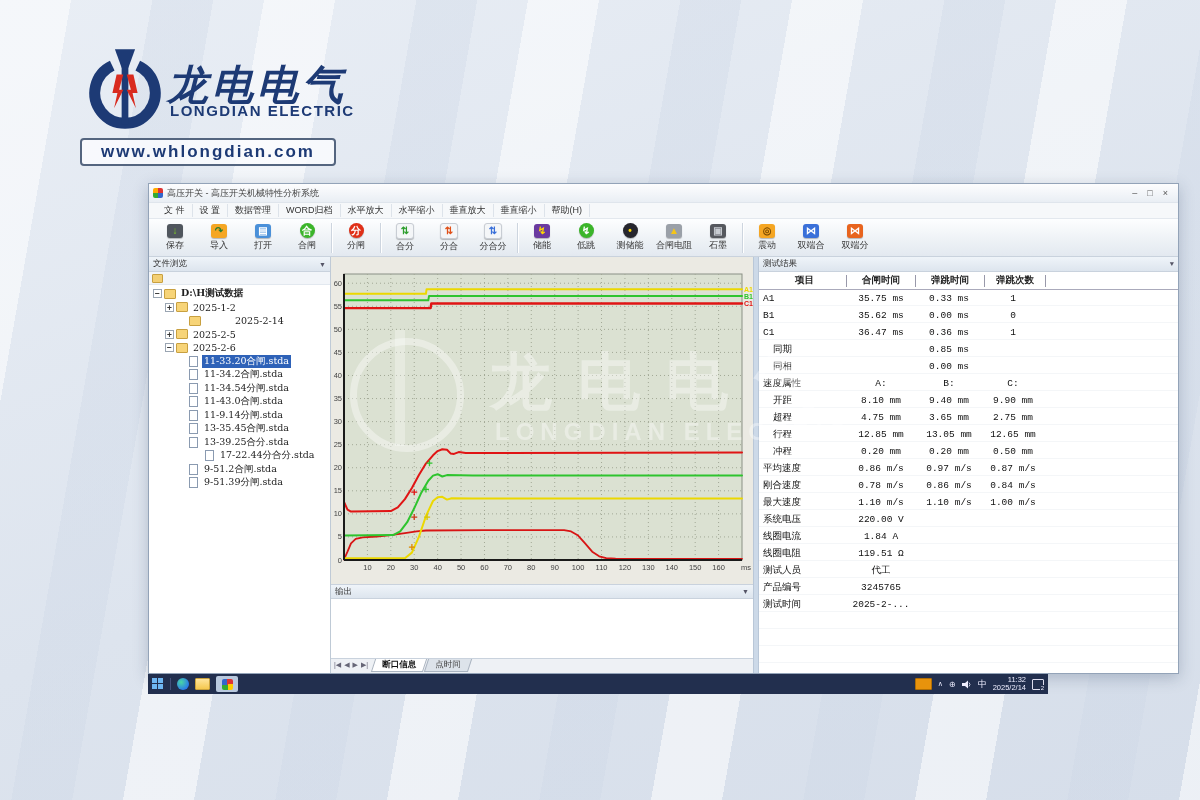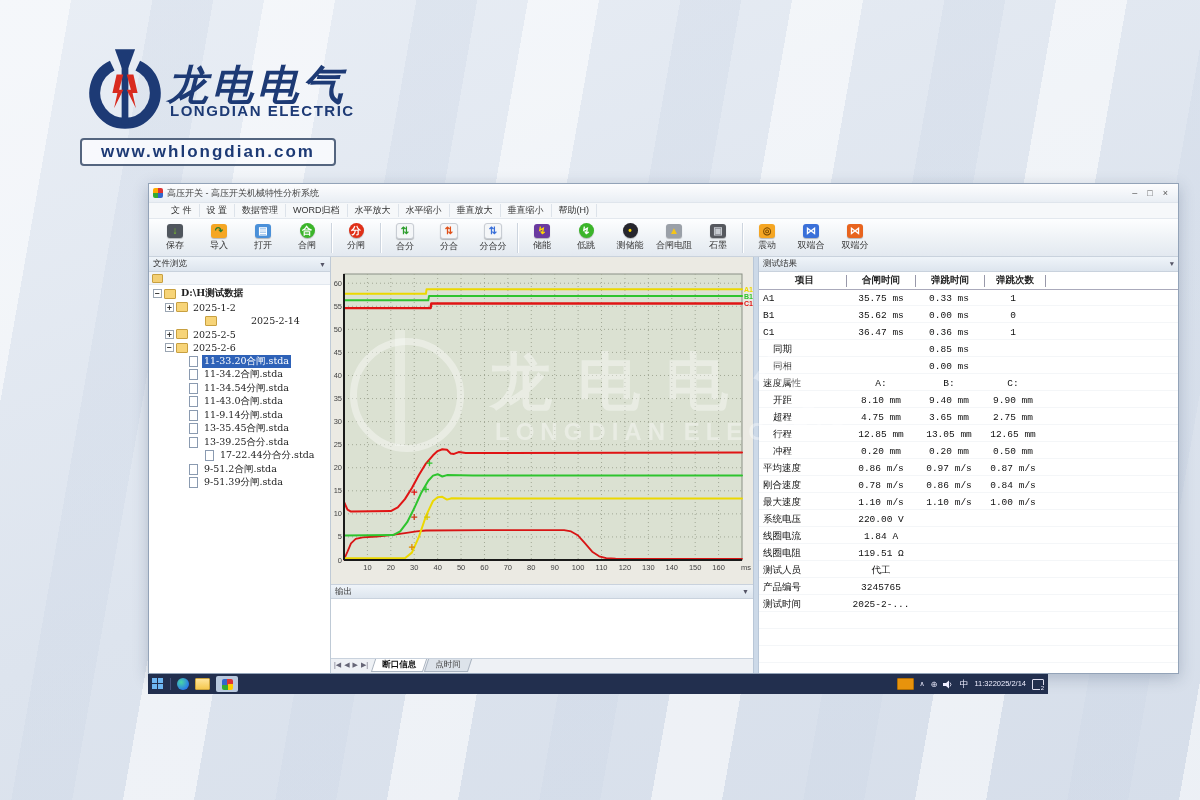--- a/index.html
+++ b/index.html
@@ -16,21 +16,21 @@
     background:rgba(250,252,254,.85);display:flex;align-items:center;justify-content:center;
     font-size:17px;font-weight:bold;color:#1d3a75;letter-spacing:2px;}
   
   .app{position:absolute;left:148px;top:183px;width:1031px;height:491px;background:#4c1d95;
     border:1px solid #93a3b8;box-sizing:border-box;box-shadow:0 4px 14px rgba(40,60,90,.25);display:flex;flex-direction:column;font-size:9px;color:#333;}
   .titlebar{height:18px;background:linear-gradient(#fdfdfe,#e9eef4);display:flex;align-items:center;padding:0 4px;border-bottom:1px solid #dfe5ec;flex:0 0 auto;}
   .title-ico{width:10px;height:10px;margin-right:4px;background:conic-gradient(#d33 0 25%,#36c 25% 50%,#3a3 50% 75%,#fa0 75%);border-radius:2px;}
   .title-text{font-size:9px;color:#444;}
   .win-controls{margin-left:auto;display:flex;gap:10px;padding-right:6px;color:#555;font-size:9px;}
   .win-controls span{cursor:default;}
-  .menubar{height:15px;background:#f6f8fa;border-bottom:1px solid #e3e8ee;display:flex;align-items:center;padding-left:15px;flex:0 0 auto;}
+  .menubar{height:15px;background:#f6f8fa;border-bottom:1px solid #e3e8ee;display:flex;align-items:center;padding-left:8px;flex:0 0 auto;}
   .menu-item{padding:0 7px;border-right:1px solid #dde3ea;font-size:9px;color:#333;}
   .toolbar{height:37px;background:linear-gradient(#fdfeff,#eef2f6 55%,#e3e9f0);border-bottom:1px solid #c9d2dd;display:flex;align-items:center;padding-left:4px;flex:0 0 auto;}
   .tb-btn{width:44px;height:34px;display:flex;flex-direction:column;align-items:center;justify-content:center;gap:1px;}
   .tb-ico{width:16px;height:14px;display:flex;align-items:center;justify-content:center;font-size:10px;font-weight:bold;border-radius:3px;box-shadow:0 1px 1px rgba(0,0,0,.25);}
   .tb-ico.circle{border-radius:50%;width:15px;height:15px;}
   .tb-label{font-size:9px;color:#333;white-space:nowrap;}
   .tb-sep{width:1px;height:30px;background:#cdd5df;margin:0 2px;box-shadow:1px 0 0 #fff;}
   .main{flex:1;display:flex;min-height:0;}
   
   .left-panel{width:182px;border-right:1px solid #bfcad6;display:flex;flex-direction:column;background:#fff;box-sizing:border-box;}
@@ -90,21 +90,21 @@
   .start-ico i{background:#6fb7f2;}
   .tb-div{width:1px;height:12px;background:#44517a;}
   .edge-ico{width:12px;height:12px;border-radius:50%;background:radial-gradient(circle at 35% 35%,#49d6a3,#2b7de9 70%);}
   .exp-ico{width:13px;height:10px;background:linear-gradient(#ffe49a,#f5c84e);border:1px solid #caa23c;border-radius:1px;}
   .task-app{width:22px;height:16px;background:#b9c9de;border-radius:2px;display:flex;align-items:center;justify-content:center;}
   .task-app i{width:11px;height:11px;border-radius:2px;background:conic-gradient(#d33 0 25%,#fc0 25% 50%,#3a3 50% 75%,#36c 75%);}
   .tb-right{margin-left:auto;display:flex;align-items:center;gap:6px;color:#eef;font-size:8px;}
   .tray-orange{width:15px;height:10px;background:#e8930c;border:1px solid #b06e05;border-radius:1px;}
   .chev{font-size:7px;}
   .ime{font-size:9px;}
-  .clock{display:flex;flex-direction:row;align-items:flex-end;line-height:8.5px;font-size:7.5px;}
+  .clock{display:flex;flex-direction:column;align-items:flex-end;line-height:8.5px;font-size:7.5px;}
   .notif{position:relative;width:10px;height:9px;border:1px solid #dde;border-radius:1px;}
   .notif b{position:absolute;right:-2px;bottom:-2px;font-size:6px;background:#222f4e;padding:0 1px;font-weight:normal;}
   svg text{font-family:"Liberation Sans",sans-serif;}
 </style>
 </head>
 <body>
 
 <div class="bg-stripes"></div>
 
 <div class="logo">
@@ -225,21 +225,21 @@
           <div class="tree-row root" style="padding-left: 4px;">
             <span class="exp">−</span>
             <span class="ico-folder"></span>
             <span class="tree-label">D:\H测试数据</span>
           </div>
           <div class="tree-row" style="padding-left: 16px;">
             <span class="exp">+</span>
             <span class="ico-folder"></span>
             <span class="tree-label">2025-1-2</span>
           </div>
-          <div class="tree-row" style="padding-left: 16px; gap: 29px;">
+          <div class="tree-row" style=" gap: 29px;">
             <span class="exp none"></span>
             <span class="ico-folder"></span>
             <span class="tree-label">2025-2-14</span>
           </div>
           <div class="tree-row" style="padding-left: 16px;">
             <span class="exp">+</span>
             <span class="ico-folder"></span>
             <span class="tree-label">2025-2-5</span>
           </div>
           <div class="tree-row" style="padding-left: 16px;">

